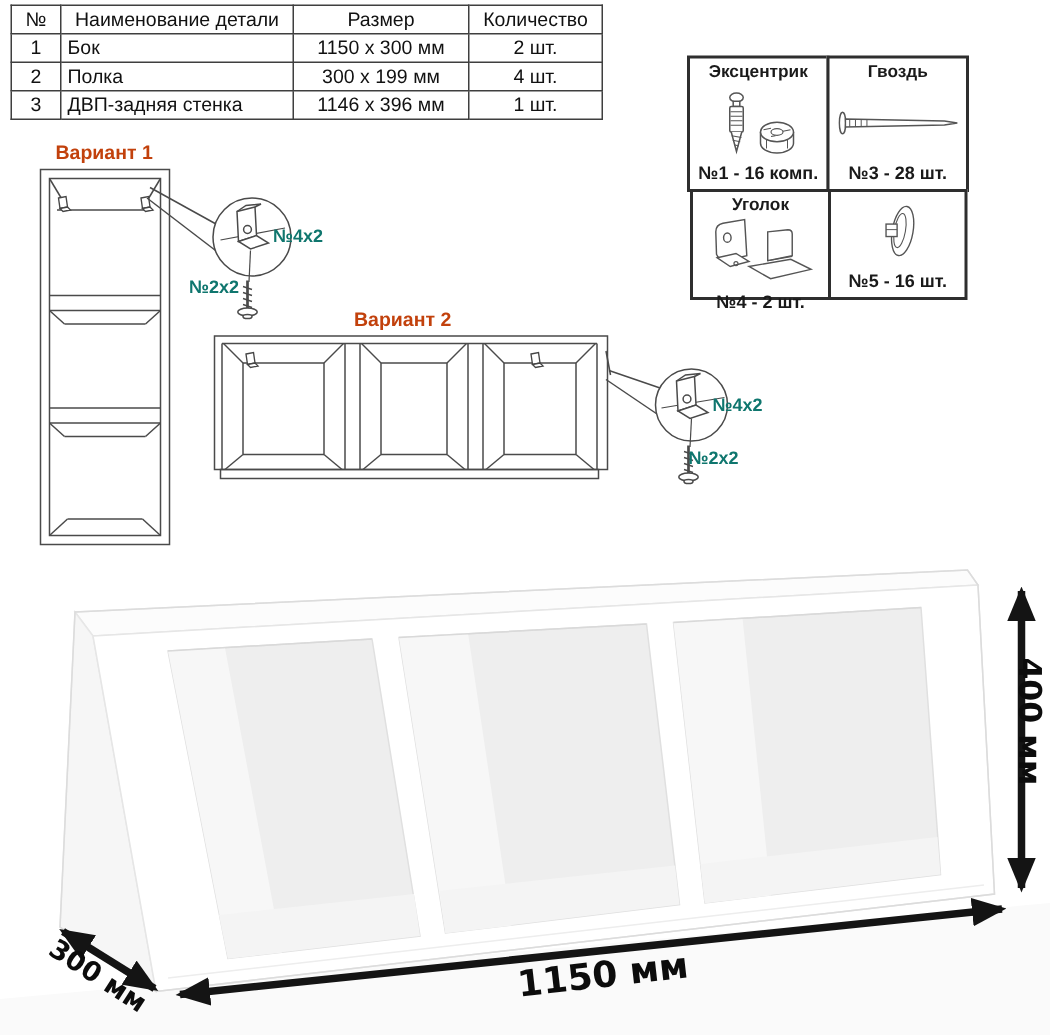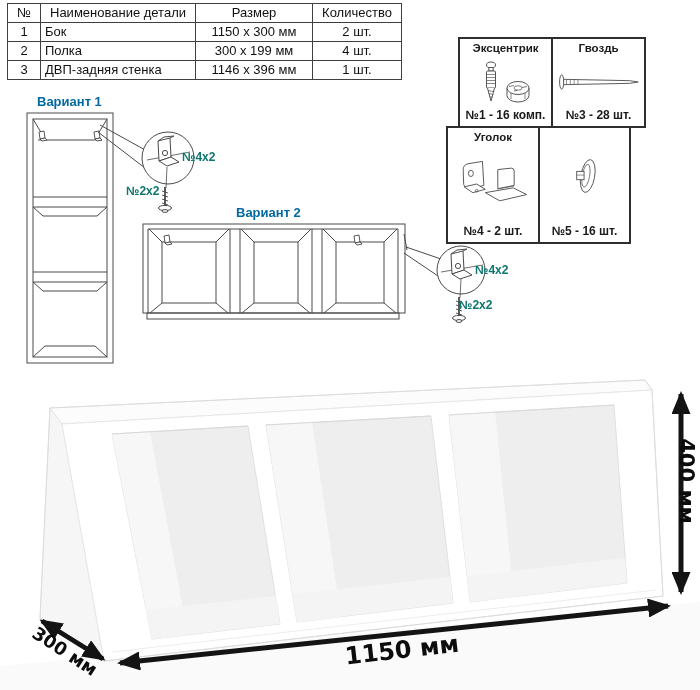--- a/index.html
+++ b/index.html
@@ -20,21 +20,21 @@
 
   
   .hw-row{position:absolute;display:flex;z-index:3;}
   .hw-cell{box-sizing:border-box;border:2px solid #2e2e2e;background:#fff;width:95px;
            display:flex;flex-direction:column;align-items:center;}
   .hw-cell + .hw-cell{margin-left:-2px;}
   .hw-title{font-weight:bold;font-size:11.5px;line-height:1.15;text-align:center;margin-top:3px;}
   .hw-icon{flex:1;display:flex;align-items:center;justify-content:center;}
   .hw-count{font-weight:bold;font-size:12px;text-align:center;margin-bottom:4px;white-space:nowrap;}
 
-  .v-title{font-weight:bold;font-size:13px;color:#0369a1;white-space:nowrap;}
+  .v-title{font-weight:bold;font-size:13px;color:#c2410c;white-space:nowrap;}
   .callout-label{font-weight:bold;font-size:12px;color:#0f766e;white-space:nowrap;}
 
   .dim{position:absolute;z-index:3;font-family:"DejaVu Sans","Liberation Sans",sans-serif;
        font-weight:bold;color:#0c0c0c;white-space:nowrap;}
   .dim-w{left:402px;top:650px;font-size:24px;transform:translate(-50%,-50%) rotate(-6.5deg);}
   .dim-h{left:686px;top:481px;font-size:21px;transform:translate(-50%,-50%) rotate(90deg);}
   .dim-d{left:65px;top:651px;font-size:18px;transform:translate(-50%,-50%) rotate(33deg);}
 </style>
 </head>
 <body>
@@ -251,21 +251,21 @@
             <ellipse cx="7" cy="11" rx="2.2" ry="7.5"></ellipse>
             <path d="M9,8.2 L78,9.6 L87,11 L78,12.4 L9,13.8 Z"></path>
             <path d="M12,8.4 v5.2 M16,8.5 v5 M20,8.6 v4.8 M24,8.7 v4.6" stroke-width="0.7" fill="none"></path>
           </g>
         </svg>
       </div>
       <div class="hw-count">№3 - 28 шт.</div>
     </div>
   </div>
 
-  <div class="hw-row" style="left:446px;top:126px;height:118px;">
+  <div class="hw-row" style="left:460px;top:126px;height:74px;">
     <div class="hw-cell" style="width:94px;">
       <div class="hw-title">Уголок</div>
       <div class="hw-icon">
         <svg width="76" height="50" viewBox="0 0 78 52">
           <g stroke="#555" fill="#fff" stroke-width="1">
             <path d="M8,11 q0,-5 5,-6 l15,-2.5 l1.5,25 l-13,3 q-6,1.2 -8,-4 z"></path>
             <ellipse cx="16" cy="15" rx="2.6" ry="3.2" fill="none"></ellipse>
             <path d="M9,29 l13,-3 l9,5.5 l-13,3.5 z"></path>
             <circle cx="22" cy="33" r="1.4" fill="none" stroke-width="0.8"></circle>
             <path d="M44,11 l14,-1.5 q3,0 3,3 l0,15 l-17,3.5 z"></path>

